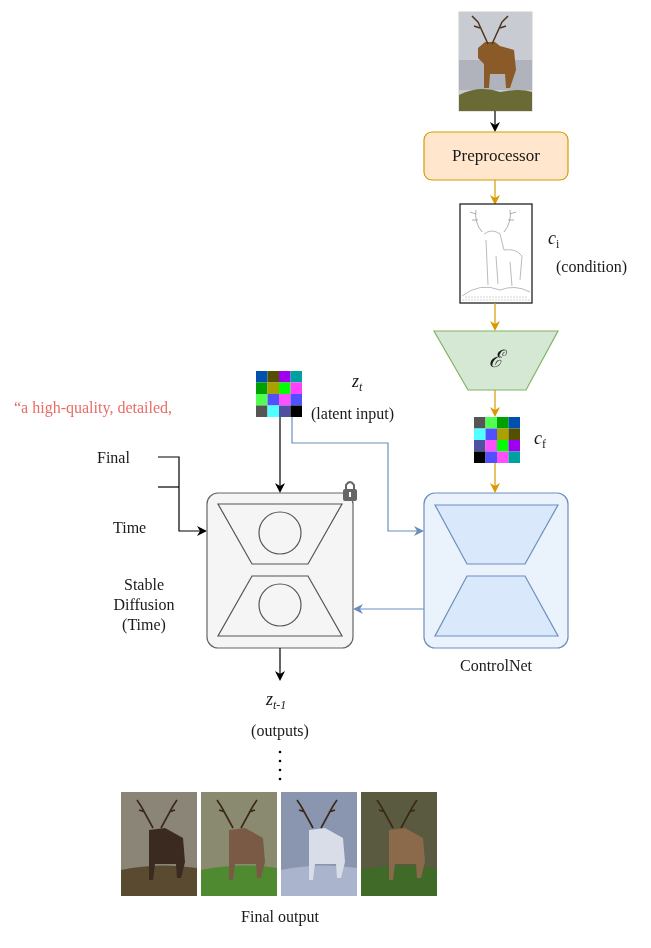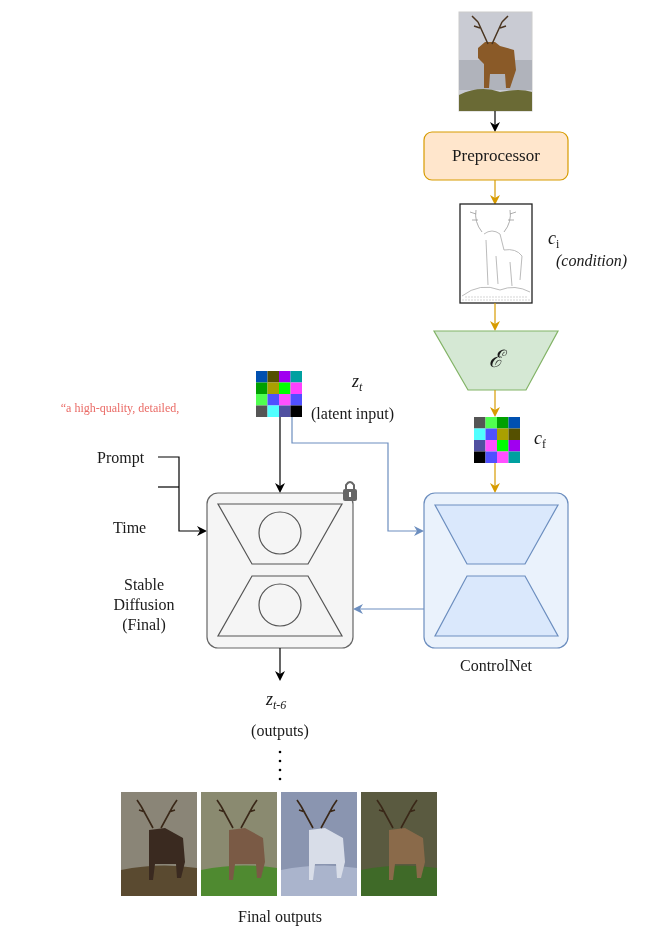--- a/index.html
+++ b/index.html
@@ -4,21 +4,21 @@
 <style>
   html, body { margin: 0; padding: 0; background: #ffffff; }
   body { width: 651px; height: 948px; position: relative; overflow: hidden;
          font-family: "Liberation Serif", "DejaVu Serif", serif; color: #1a1a1a; }
   #diagram { position: absolute; left: 0; top: 0; }
   .lbl { position: absolute; font-size: 16px; line-height: 19px; white-space: nowrap; }
   .center { text-align: center; }
   .math { font-style: italic; font-size: 18px; }
   .sub { font-size: 12px; vertical-align: -4px; font-style: normal; }
   .subi { font-size: 12px; vertical-align: -4px; font-style: italic; }
-  .prompt-text { color: #ea6b66; font-size: 12px; line-height: 22px; text-align: center; }
+  .prompt-text { color: #ea6b66; font-size: 16px; line-height: 22px; text-align: left; }
 </style>
 </head>
 <body>
 
 <svg id="diagram" width="651" height="948">
   <defs>
     <marker id="ah-black" markerWidth="10" markerHeight="10" refX="8" refY="5" orient="auto" markerUnits="userSpaceOnUse">
       <path d="M0,0 L10,5 L0,10 L3,5 Z" fill="#000"></path>
     </marker>
     <marker id="ah-orange" markerWidth="10" markerHeight="10" refX="8" refY="5" orient="auto" markerUnits="userSpaceOnUse">
@@ -152,39 +152,39 @@
         <path d="M361,870 Q399,862 437,868 L437,896 L361,896 Z" fill="#3f6a28"></path>
         <path d="M389,830 L405,828 L423,838 L425,862 L421,878 L417,878 L416,864 L395,864 L393,880 L389,880 L389,846 Z" fill="#8a6a4a"></path>
         <path d="M393,828 L381,806 M381,806 L377,800 M385,812 L379,810 M401,828 L413,806 M413,806 L417,800 M409,812 L415,810" stroke="#3a2818" stroke-width="1.6" fill="none"></path>
       </g>
     </g>
 </svg>
 
 <div class="lbl center" style="left:424px;top:146px;width:144px;font-size:17px;">Preprocessor</div>
 
 <div class="lbl math" style="left:548px;top:229px;"><span>c</span><span class="sub">i</span></div>
-<div class="lbl" style="left:556px;top:251px;font-style:italic;">(condition)</div>
+<div class="lbl" style="left:556px;top:257px;">(condition)</div>
 
 <div class="lbl center" style="left:434px;top:345px;width:124px;font-size:24px;line-height:28px;font-style:italic;">ℰ</div>
 
 <div class="lbl math" style="left:534px;top:429px;"><span>c</span><span class="sub">f</span></div>
 
 <div class="lbl math" style="left:352px;top:372px;"><span>z</span><span class="subi">t</span></div>
 <div class="lbl" style="left:311px;top:404px;">(latent input)</div>
 
 <div class="lbl prompt-text" style="left:14px;top:397px;width:212px;">
   <div>“a high-quality, detailed,</div>
 </div>
-<div class="lbl" style="left:97px;top:448px;">Prompt</div>
+<div class="lbl" style="left:97px;top:448px;">Final</div>
 <div class="lbl" style="left:113px;top:478px;margin-top:40px;">Time</div>
 
 <div class="lbl center" style="left:99px;top:575px;width:90px;line-height:20px;">
   <div>Stable</div>
   <div>Diffusion</div>
-  <div>(Final)</div>
+  <div>(Time)</div>
 </div>
 
 <div class="lbl center" style="left:424px;top:656px;width:144px;">ControlNet</div>
 
-<div class="lbl math" style="left:266px;top:690px;"><span>z</span><span class="subi">t-6</span></div>
+<div class="lbl math" style="left:266px;top:690px;"><span>z</span><span class="subi">t-1</span></div>
 <div class="lbl center" style="left:230px;top:721px;width:100px;">(outputs)</div>
 
-<div class="lbl center" style="left:180px;top:907px;width:200px;">Final outputs</div>
+<div class="lbl center" style="left:180px;top:907px;width:200px;">Final output</div>
 
 </body></html>

